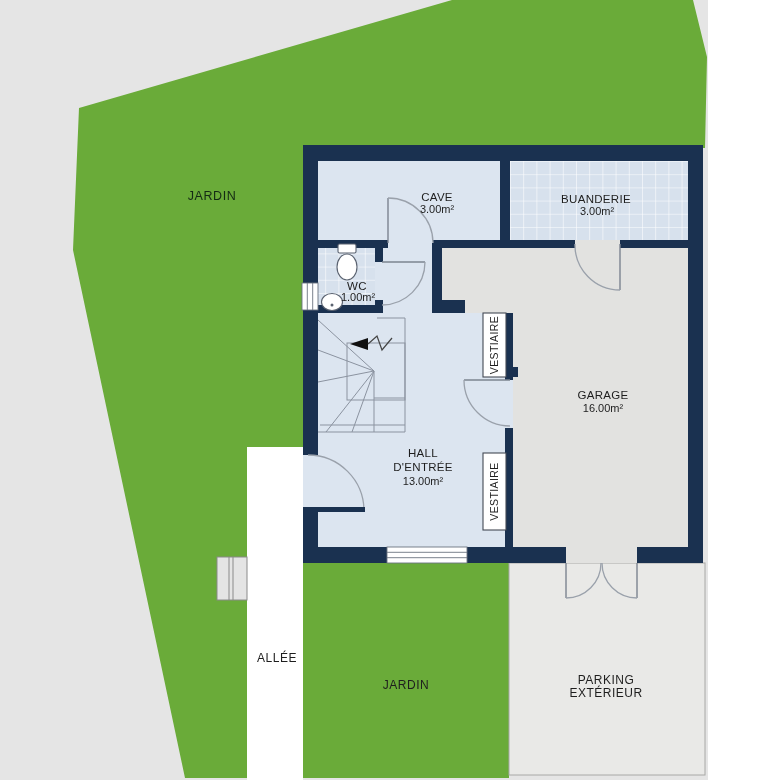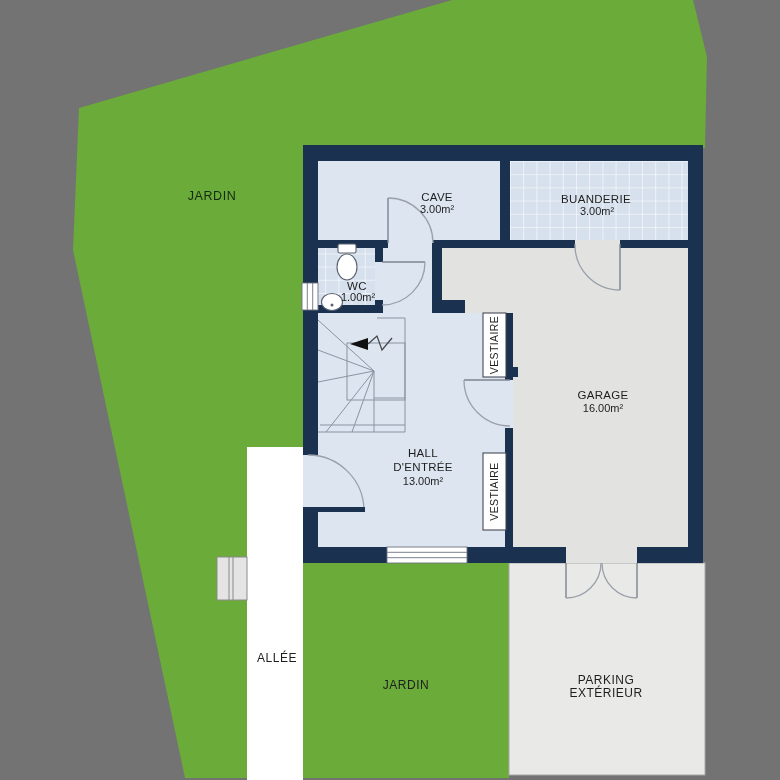--- a/index.html
+++ b/index.html
@@ -1,16 +1,16 @@
 <!DOCTYPE html>
 <html><head>
 <meta charset="utf-8">
 <style>
   html,body{margin:0;padding:0;background:#ffffff;}
-  .plan-wrap{width:780px;height:780px;position:relative;background:#737373;overflow:hidden;}
+  .plan-wrap{width:708px;height:780px;position:relative;background:#e5e5e5;overflow:hidden;}
   svg{display:block;}
   text{font-family:"Liberation Sans","DejaVu Sans",sans-serif;fill:#1e1e1e;}
   .lbl-site{font-size:12.5px;letter-spacing:0.6px;fill:#142a14;}
   .lbl-site2{font-size:12px;letter-spacing:0.5px;fill:#1e1e1e;}
   .lbl-room{font-size:11.5px;letter-spacing:0.3px;}
   .lbl-area{font-size:11px;}
   .lbl-vest{font-size:10.5px;letter-spacing:0.4px;}
   .garden{fill:#6aab39;}
   .wall{fill:#1a3150;}
   .floor-hall{fill:#dce5f0;}

